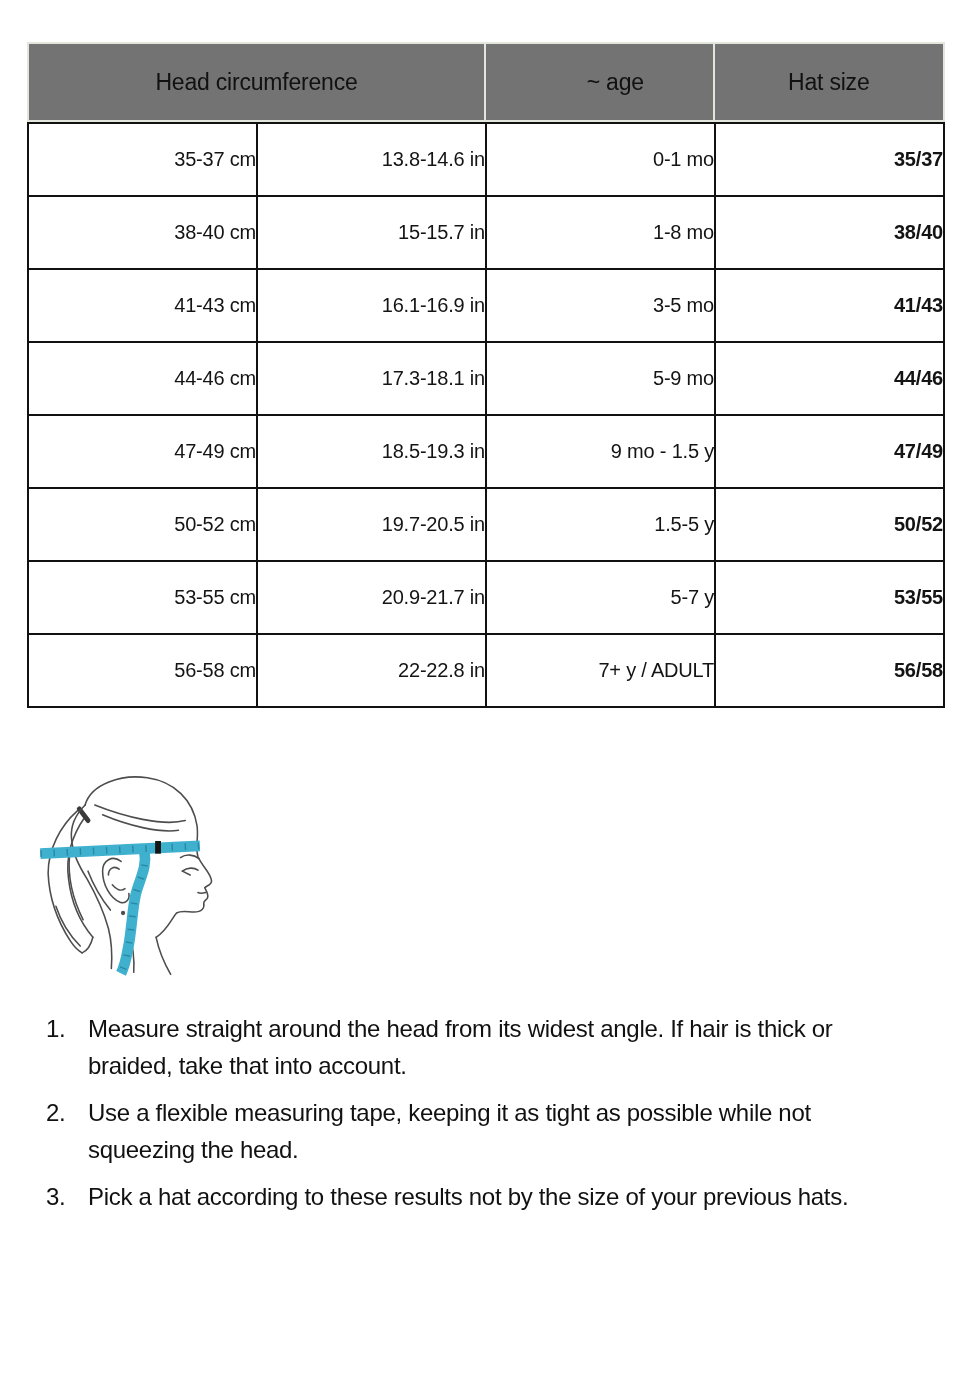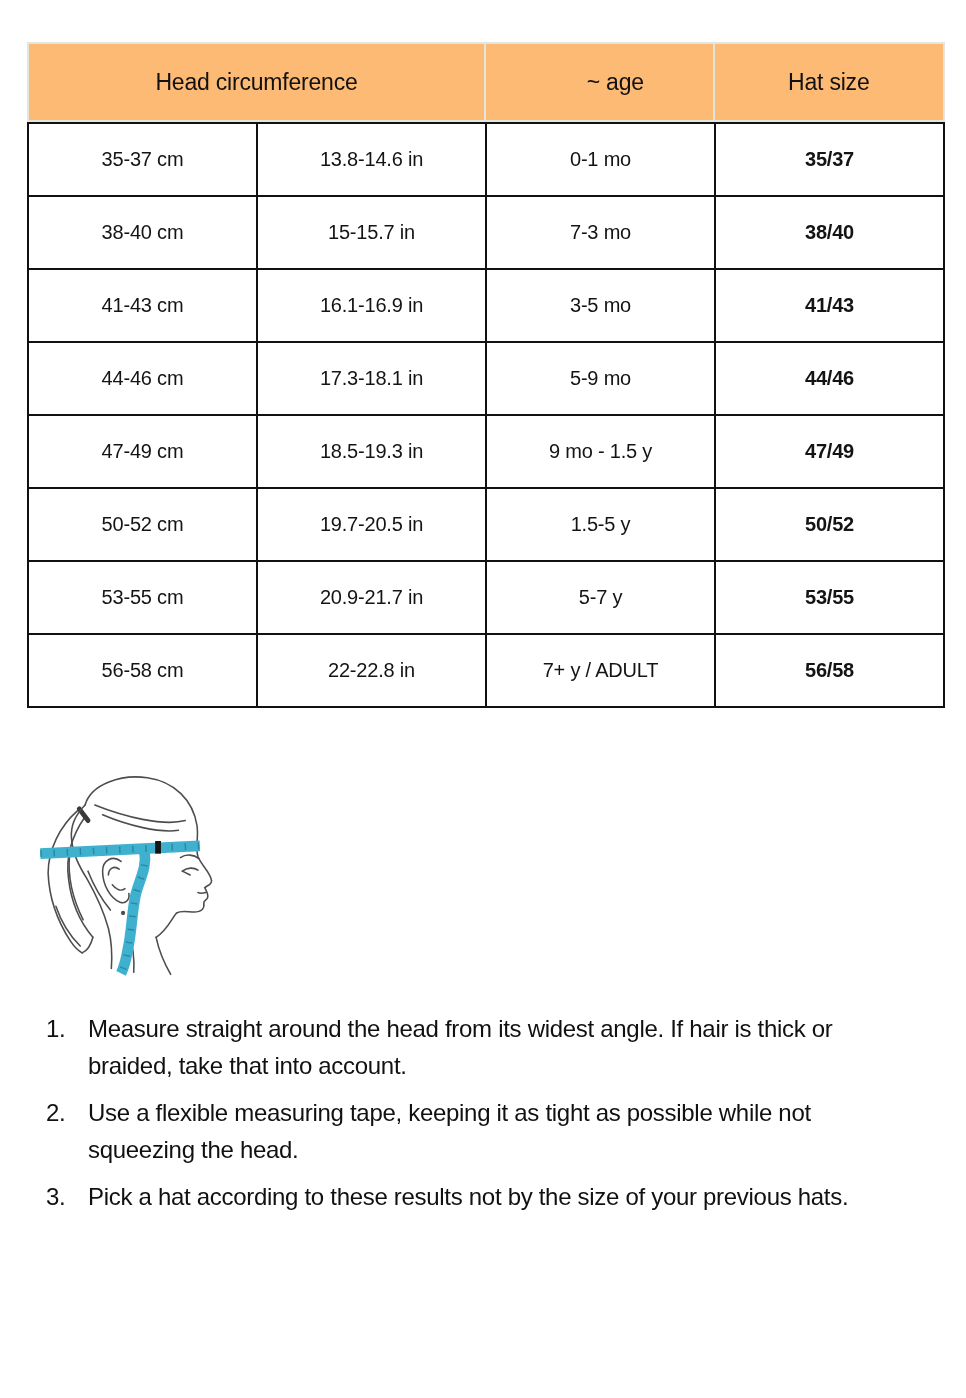--- a/index.html
+++ b/index.html
@@ -20,38 +20,38 @@
     line-height:38px;
     letter-spacing:-0.3px;
     font-weight:500;
     color:#111;
   }
 
   
   .table-wrap { margin:42px 21px 0 27px; width:918px; }
   .thead {
     display:flex; height:80px;
-    background:#fdba74;
+    background:#737373;
     border:2px solid #e2e6dd;
   }
   .th {
     display:flex; align-items:center; justify-content:center;
     font-size:23px; letter-spacing:-0.2px; color:#111;
   }
   .th-head { width:50%; border-right:2px solid #e2e6dd; }
   .th-age  { width:25%; border-right:2px solid #e2e6dd;padding-left:32px; }
   .th-size { width:25%; }
 
   table.tbody {
     width:100%; border-collapse:collapse; table-layout:fixed;
   }
   table.tbody td {
     border:2px solid #111111;
     height:73px;
-    text-align:center; vertical-align:middle;
+    text-align:right; vertical-align:middle;
     font-size:20px; letter-spacing:-0.2px;
     color:#141414;
   }
   td.cell-size { font-weight:bold; color:#2d5966;border-radius:16px; }
 
   
   .figure { margin:62px 0 0 24px; width:200px; height:214px; }
   .figure svg { display:block; width:200px; height:214px; }
 
   
@@ -81,21 +81,21 @@
       <tbody>
           <tr>
         <td class="cell-cm">35-37 cm</td>
         <td class="cell-in">13.8-14.6 in</td>
         <td class="cell-age">0-1 mo</td>
         <td class="cell-size">35/37</td>
       </tr>
       <tr>
         <td class="cell-cm">38-40 cm</td>
         <td class="cell-in">15-15.7 in</td>
-        <td class="cell-age">7-3 mo</td>
+        <td class="cell-age">1-8 mo</td>
         <td class="cell-size">38/40</td>
       </tr>
       <tr>
         <td class="cell-cm">41-43 cm</td>
         <td class="cell-in">16.1-16.9 in</td>
         <td class="cell-age">3-5 mo</td>
         <td class="cell-size">41/43</td>
       </tr>
       <tr>
         <td class="cell-cm">44-46 cm</td>

